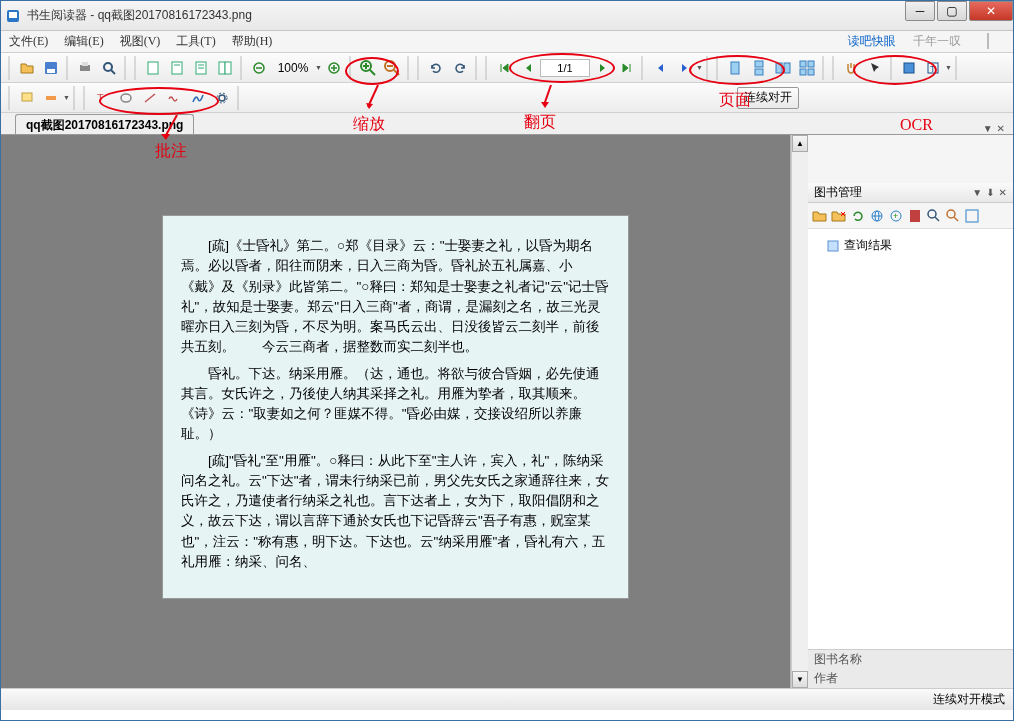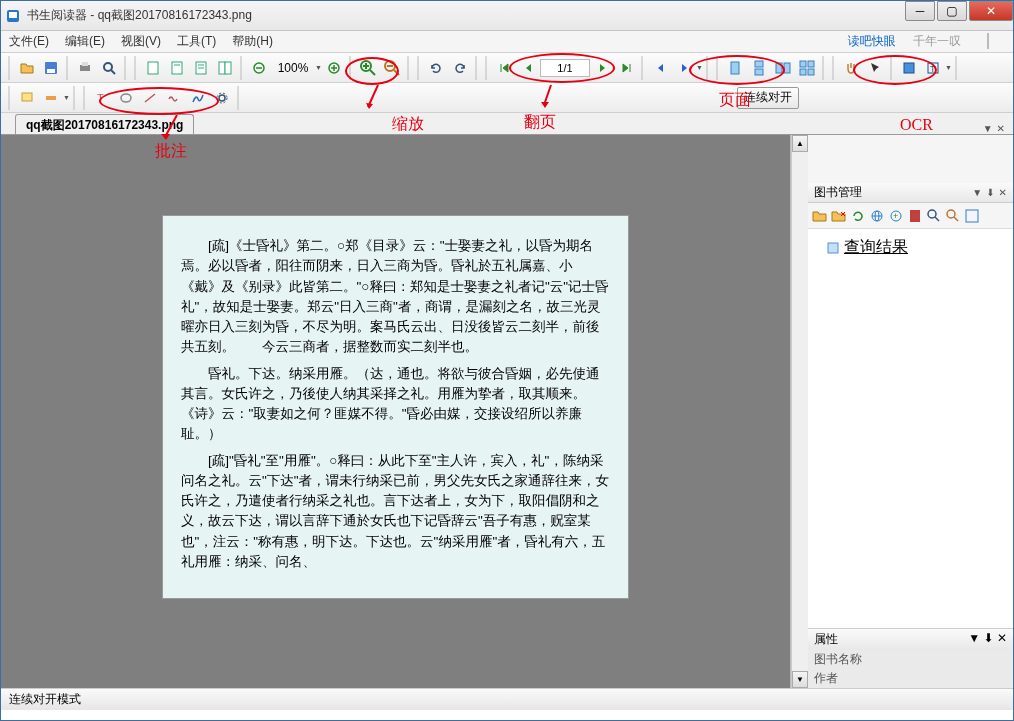--- a/index.html
+++ b/index.html
@@ -4,21 +4,21 @@
 <style>
 * { margin:0; padding:0; box-sizing:border-box; font-family:"Microsoft YaHei","SimSun",Arial,sans-serif; }
 body { width:1014px; height:721px; background:#fff; border:1px solid #3a6ea5; position:relative; overflow:hidden; }
 .titlebar { height:30px; background:linear-gradient(#f5f5f5,#e8e8e8); display:flex; align-items:center; padding:0 4px; border-bottom:1px solid #c5c5c5; }
 .titlebar .icon { width:16px; height:16px; margin-right:6px; }
 .titlebar .title { font-size:12px; color:#333; flex:1; }
 .winbtns { display:flex; position:absolute; right:0; top:0; }
 .winbtn { width:30px; height:20px; display:flex; align-items:center; justify-content:center; font-size:12px; border:1px solid #8a8a8a; background:linear-gradient(#f0f0f0,#d8d8d8); border-radius:0 0 2px 2px; margin-left:2px; }
 .winbtn.close { background:linear-gradient(#e76a5e,#c53727); color:#fff; width:44px; }
 .menubar { height:22px; background:#f5f5f5; display:flex; align-items:center; padding:0 8px; border-bottom:1px solid #d0d0d0; }
-.menubar span { font-size:12px; color:#333; margin-right:16px; }
+.menubar span { font-size:12px; color:#333; margin-right:16px;font-family:Liberation Serif, serif; }
 .menubar .links { margin-left:auto; font-size:12px; }
 .menubar .links a { color:#0a63c9; }
 .menubar .links .g { color:#999; margin-left:14px; }
 .menubar .inputbox{ width:90px; height:16px; border:1px solid #bbb; margin-left:10px; background:#fff;}
 .toolbar { height:30px; background:linear-gradient(#fcfcfc,#ececec); display:flex; align-items:center; border-bottom:1px solid #d0d0d0; padding:0 4px; }
 .toolbar2 { height:30px; background:linear-gradient(#fcfcfc,#ececec); display:flex; align-items:center; border-bottom:1px solid #d0d0d0; padding:0 4px; }
 .tbtn { width:22px; height:22px; border:1px solid transparent; display:flex; align-items:center; justify-content:center; margin:0 1px; border-radius:2px; }
 .sep { width:6px; height:24px; background:linear-gradient(90deg,transparent 0,transparent 1px,#bbb 2px,transparent 3px); margin:0 2px; }
 .zoomtxt { font-size:12px; width:44px; text-align:center; }
 .pageinput { width:50px; height:18px; font-size:11px; text-align:center; border:1px solid #bbb; background:#fff; }
@@ -32,27 +32,27 @@
 .vscroll { width:17px; background:#efefef; border-left:1px solid #ccc; position:relative;}
 .vscroll .btnup,.vscroll .btndn { height:17px; background:linear-gradient(#f5f5f5,#ddd); border:1px solid #aaa; text-align:center; font-size:8px; line-height:15px;}
 .vscroll .btndn{ position:absolute; bottom:0; width:100%;}
 .page { width:467px; background:#e7f4f4; margin-top:80px; padding:20px 18px; font-size:13.5px; line-height:1.5; font-family:"SimSun"; color:#000; border:1px solid #999;}
 .page p { text-indent:2em; margin-bottom:6px;}
 .sidepanel { width:205px; background:#f5f5f5; display:flex; flex-direction:column; }
 .sidetitle { height:20px; font-size:12px; display:flex; align-items:center; padding:0 6px; justify-content:space-between; border-bottom:1px solid #ccc; background:linear-gradient(#fafafa,#e8e8e8);margin-top:48px;}
 .sidetitle .ctrls { font-size:10px; color:#555; display:flex; gap:4px;}
 .sidetoolbar { height:26px; display:flex; align-items:center; padding:0 4px; gap:3px; border-bottom:1px solid #ddd;}
 .sidetoolbar .sbtn { width:16px; height:16px;}
-.treelist { flex:1; background:#fff; font-size:16px; padding:6px;text-decoration:underline;}
+.treelist { flex:1; background:#fff; font-size:12px; padding:6px;}
 .treelist .item { display:flex; align-items:center; gap:4px; padding:2px 0 2px 12px;}
 .propbox { border-top:1px solid #ccc; font-size:12px; background:#eaeaea;}
 .propbox .hdr{ padding:2px 6px; display:flex; justify-content:space-between; background:linear-gradient(#fafafa,#e8e8e8)}
 .propbox .row{ display:flex; padding:1px 6px;}
 .propbox .row .k{width:60px; color:#555;}
-.statusbar { height:22px; background:linear-gradient(#fafafa,#e6e6e6); border-top:1px solid #ccc; font-size:12px; display:flex; align-items:center; padding:0 8px;}
+.statusbar { height:22px; background:linear-gradient(#fafafa,#e6e6e6); border-top:1px solid #ccc; font-size:12px; display:flex; align-items:center; padding:0 8px;justify-content:flex-end;}
 
 .anno { position:absolute; border:2px solid #e60012; border-radius:50%; pointer-events:none;}
 .annolabel { position:absolute; color:#e60012; font-size:16px; font-family:"SimSun"; pointer-events:none;}
 .arrow { position:absolute; pointer-events:none;}
 svg{display:block;}
 </style>
 </head>
 <body>
 
 <div class="titlebar">
@@ -408,48 +408,40 @@
     </div>
     <div class="treelist">
       <div class="item">
         <svg width="14" height="14">
             <rect x="2" y="2" width="10" height="10" fill="#c5e0ff" stroke="#5a8fd0"></rect>
           </svg>
         <span>查询结果</span>
       </div>
     </div>
     <div class="propbox">
-      <div class="hdr">
-        <span>属性</span>
-        <span class="ctrls">
-          <span>▼</span>
-          <span>⬇</span>
-          <span>✕</span>
-        </span>
-      </div>
       <div class="row">
           <span class="k">图书名称</span>
         </div>
       <div class="row">
           <span class="k">作者</span>
         </div>
     </div>
   </div>
 </div>
 
 <div class="statusbar">
   <span>连续对开模式</span>
 </div>
 
 <div class="anno" style="left:344px; top:56px; width:54px; height:28px;"></div>
 <svg class="arrow" style="left:365px; top:84px;" width="30" height="26">
     <line x1="12" y1="0" x2="2" y2="22" stroke="#e60012" stroke-width="2"></line>
     <path d="M0 18l3 6 4-5z" fill="#e60012"></path>
   </svg>
-<div class="annolabel" style="left:352px; top:113px;margin-left:39px;">缩放</div>
+<div class="annolabel" style="left:352px; top:113px;">缩放</div>
 
 <div class="anno" style="left:508px; top:52px; width:106px; height:30px;"></div>
 <svg class="arrow" style="left:540px; top:84px;" width="20" height="24">
     <line x1="10" y1="0" x2="3" y2="20" stroke="#e60012" stroke-width="2"></line>
     <path d="M0 17l4 6 4-6z" fill="#e60012"></path>
   </svg>
 <div class="annolabel" style="left:523px; top:111px;">翻页</div>
 
 <div class="anno" style="left:688px; top:54px; width:96px; height:30px;"></div>
 <div class="annolabel" style="left:718px; top:89px;">页面</div>

